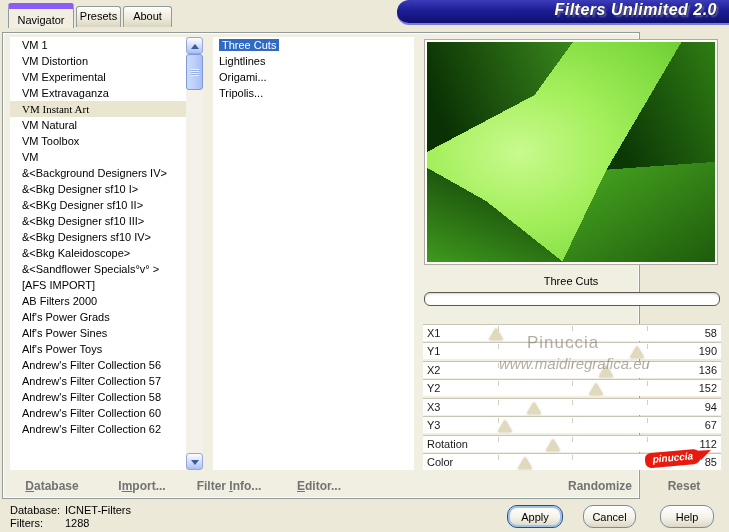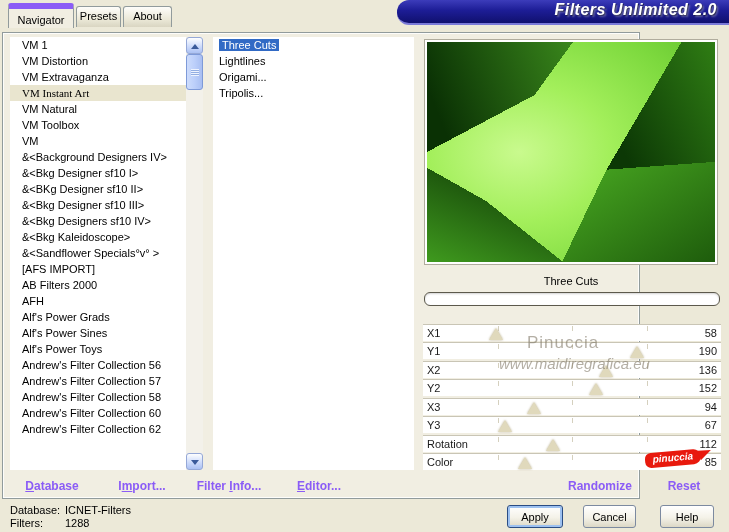--- a/index.html
+++ b/index.html
@@ -71,41 +71,41 @@
     border-left:7px solid transparent;border-right:7px solid transparent;
     border-bottom:12px solid #e0d9bc;filter:drop-shadow(0 0 1px #b9af8e);}
 
   
   .wm{position:absolute;color:rgba(133,124,108,.62);z-index:4;pointer-events:none;white-space:nowrap;}
   .wm1{left:104px;top:296px;font-size:17px;letter-spacing:1px;}
   .wm2{left:76px;top:318px;font-size:15px;font-style:italic;}
 
   
   .flat{position:absolute;top:442px;height:22px;background:none;border:none;padding:0;cursor:pointer;
-    font-family:"Liberation Sans",sans-serif;font-weight:bold;font-size:12px;color:#8b5cf6;text-align:center;}
+    font-family:"Liberation Sans",sans-serif;font-weight:bold;font-size:12px;color:#737373;text-align:center;}
   .mn{text-decoration:underline;}
   .f-db{left:14px;width:70px;} .f-im{left:106px;width:66px;} .f-fi{left:186px;width:80px;}
   .f-ed{left:285px;width:62px;} .f-rz{left:550px;width:94px;} .f-rs{left:652px;width:58px;}
 
   
   .stamp{position:absolute;left:642px;top:418px;width:56px;height:15px;background:#e8190d;
     border-radius:8px 10px 10px 8px;transform:rotate(-5deg);z-index:5;
     color:#fff;font:italic bold 10px "Liberation Sans",sans-serif;text-align:center;line-height:14px;}
   .stamp::after{content:"";position:absolute;right:-11px;top:0;width:0;height:0;
     border-top:4px solid transparent;border-bottom:6px solid transparent;
     border-left:13px solid #e8190d;transform:rotate(-16deg);}
 
   
   .stat{position:absolute;font-size:11px;color:#000;}
   .s-dbl{left:10px;top:504px;} .s-dbv{left:65px;top:504px;}
   .s-ftl{left:10px;top:517px;} .s-ftv{left:65px;top:517px;}
 
   .btn{position:absolute;top:505px;height:23px;box-sizing:border-box;cursor:pointer;
     background:linear-gradient(180deg,#fff,#f4f2e8 55%,#dcd8c6);
-    border:1px solid #7c8aa0;border-radius:3px;
+    border:1px solid #7c8aa0;border-radius:10px;
     font-family:"Liberation Sans",sans-serif;font-size:11px;color:#000;}
   .b-apply{left:507px;width:56px;border-color:#2a4d84;
     box-shadow:inset 0 0 0 2px #9dc1f0;}
   .b-cancel{left:583px;width:53px;}
   .b-help{left:660px;width:54px;}
 </style>
 </head>
 <body>
 
 <div class="window">
@@ -116,35 +116,35 @@
 
   <div class="tab active"><span>Navigator</span></div>
   <div class="tab t2"><span>Presets</span></div>
   <div class="tab t3"><span>About</span></div>
 
   <div class="page">
 
     <div class="listbox lb-left">
         <div class="li">VM 1</div>
         <div class="li">VM Distortion</div>
+        <div class="li">VM Experimental</div>
         <div class="li">VM Extravaganza</div>
         <div class="li softsel">VM Instant Art</div>
         <div class="li">VM Natural</div>
         <div class="li">VM Toolbox</div>
         <div class="li">VM</div>
         <div class="li">&amp;&lt;Background Designers IV&gt;</div>
         <div class="li">&amp;&lt;Bkg Designer sf10 I&gt;</div>
         <div class="li">&amp;&lt;BKg Designer sf10 II&gt;</div>
         <div class="li">&amp;&lt;Bkg Designer sf10 III&gt;</div>
         <div class="li">&amp;&lt;Bkg Designers sf10 IV&gt;</div>
         <div class="li">&amp;&lt;Bkg Kaleidoscope&gt;</div>
         <div class="li">&amp;&lt;Sandflower Specials°v° &gt;</div>
         <div class="li">[AFS IMPORT]</div>
         <div class="li">AB Filters 2000</div>
-        <div class="li">AFH</div>
         <div class="li">Alf's Power Grads</div>
         <div class="li">Alf's Power Sines</div>
         <div class="li">Alf's Power Toys</div>
         <div class="li">Andrew's Filter Collection 56</div>
         <div class="li">Andrew's Filter Collection 57</div>
         <div class="li">Andrew's Filter Collection 58</div>
         <div class="li">Andrew's Filter Collection 60</div>
         <div class="li">Andrew's Filter Collection 62</div>
       </div>
 

